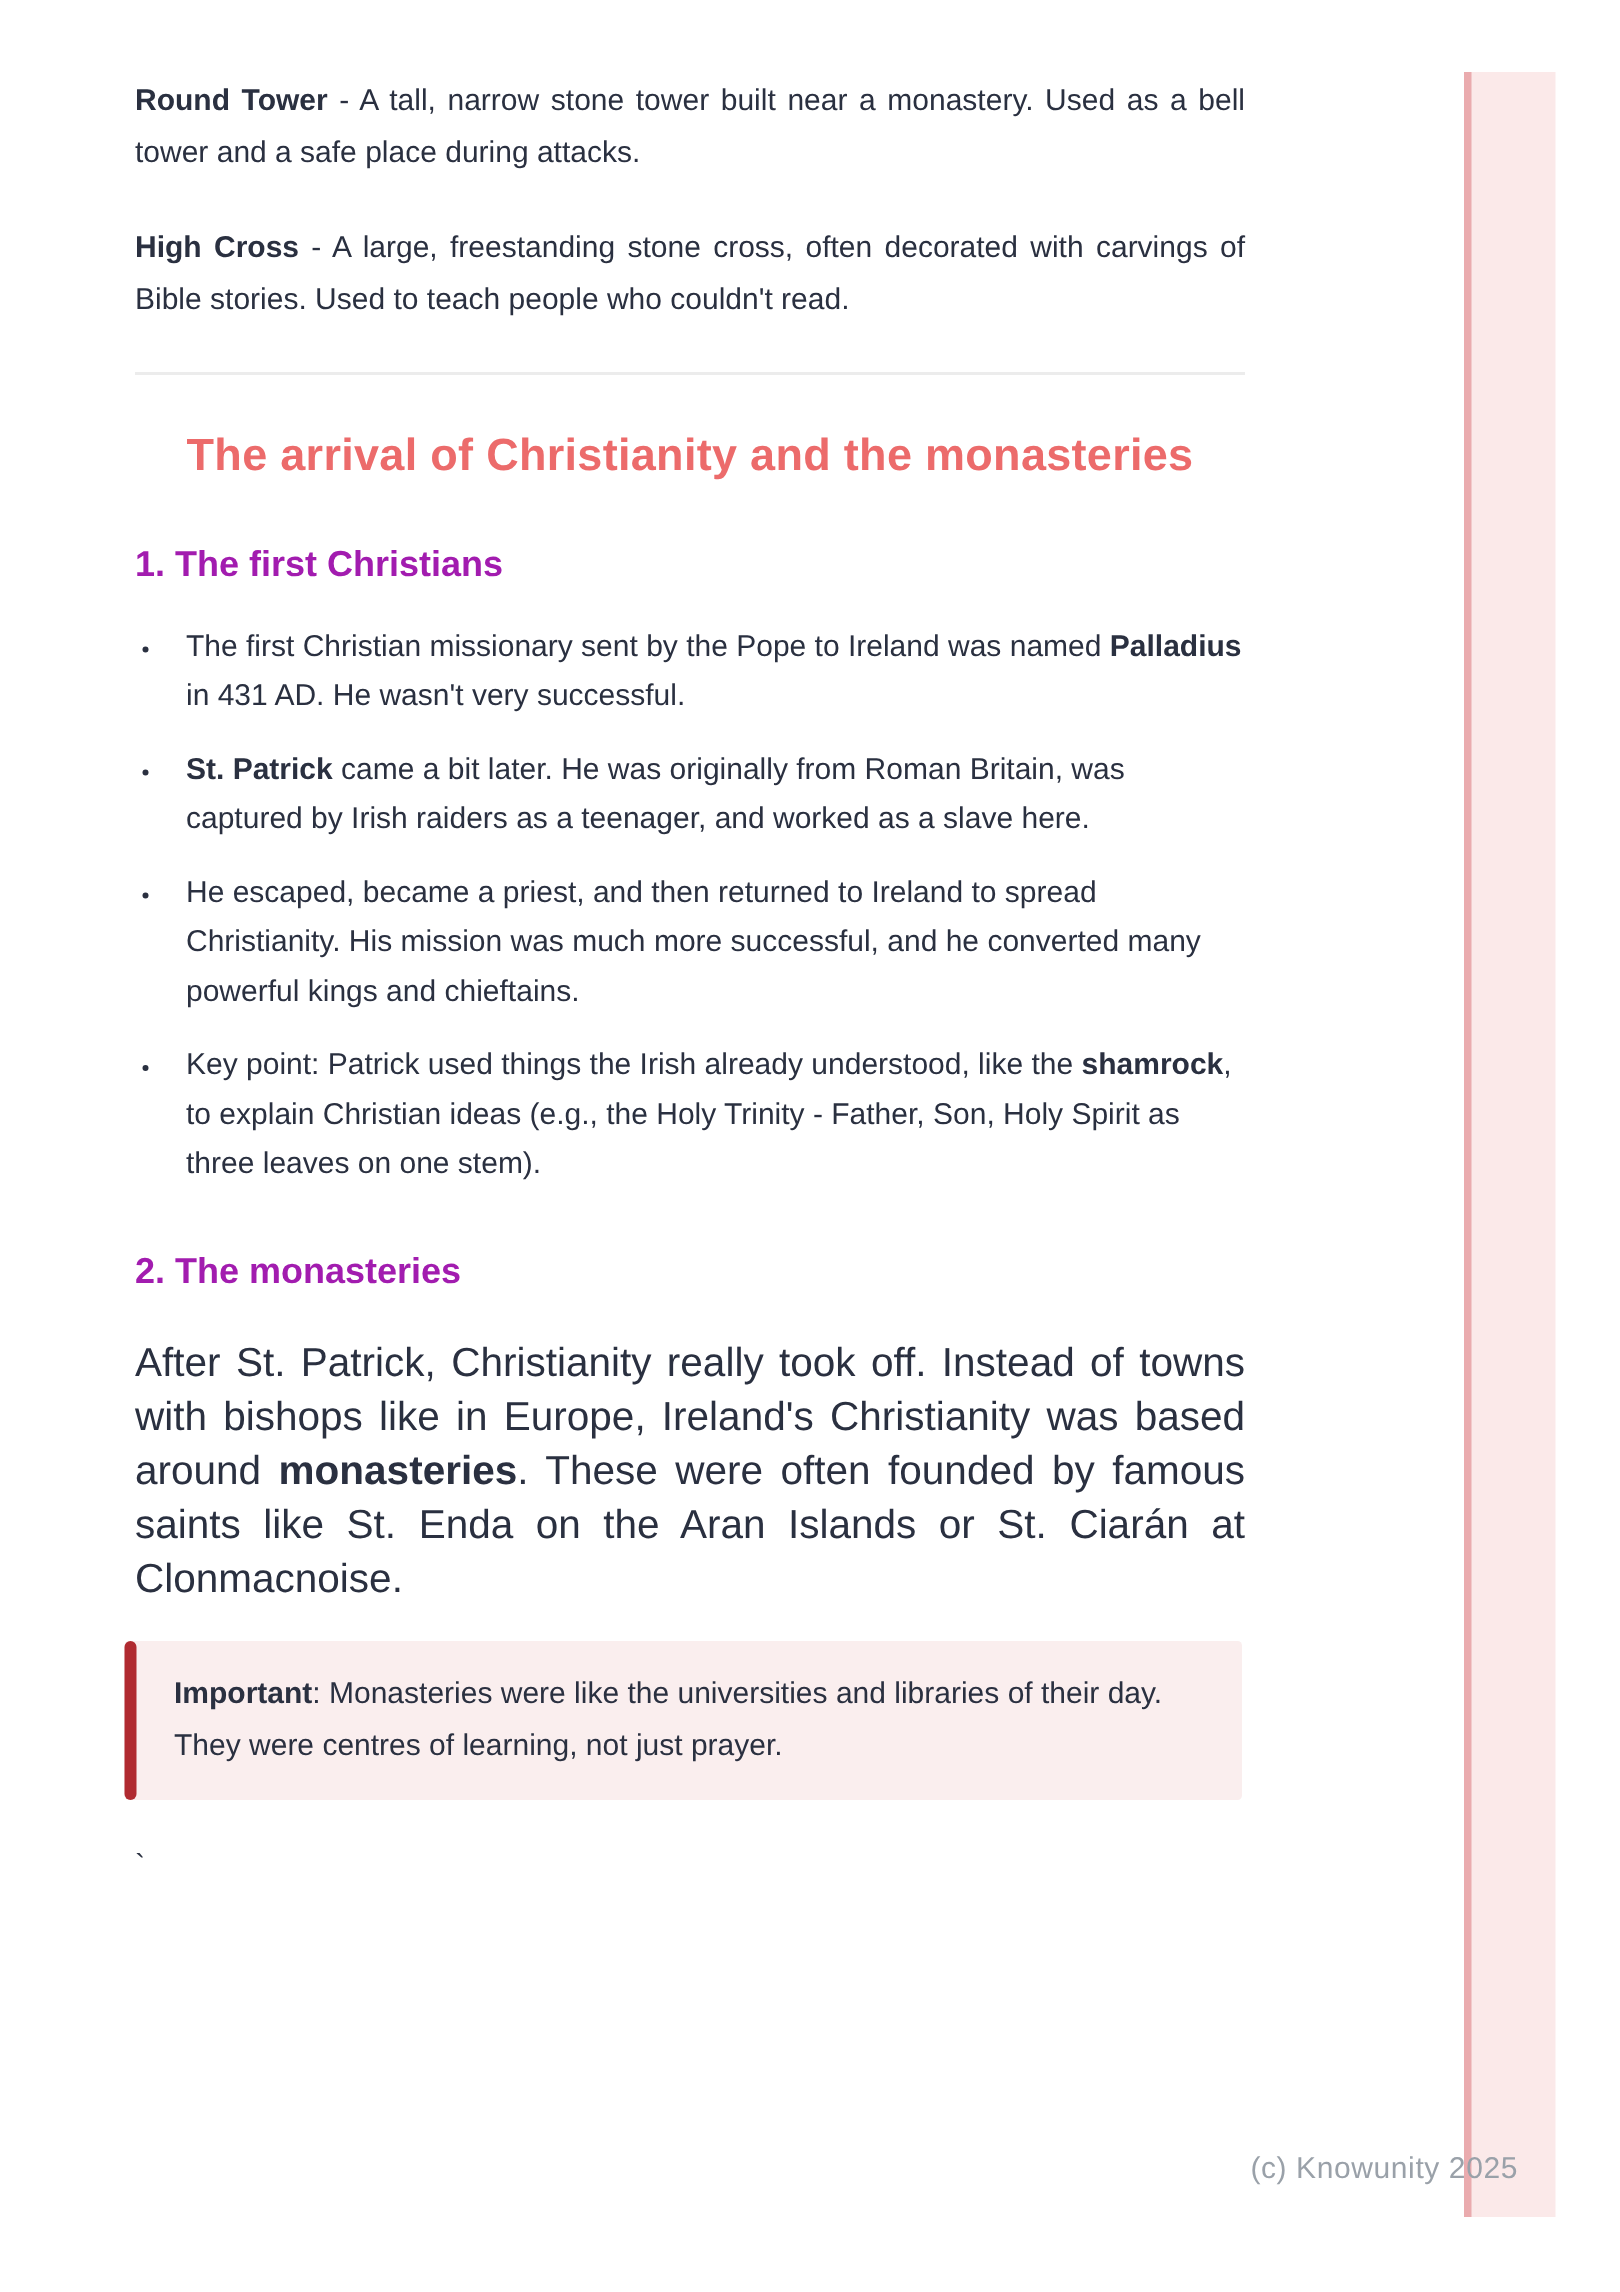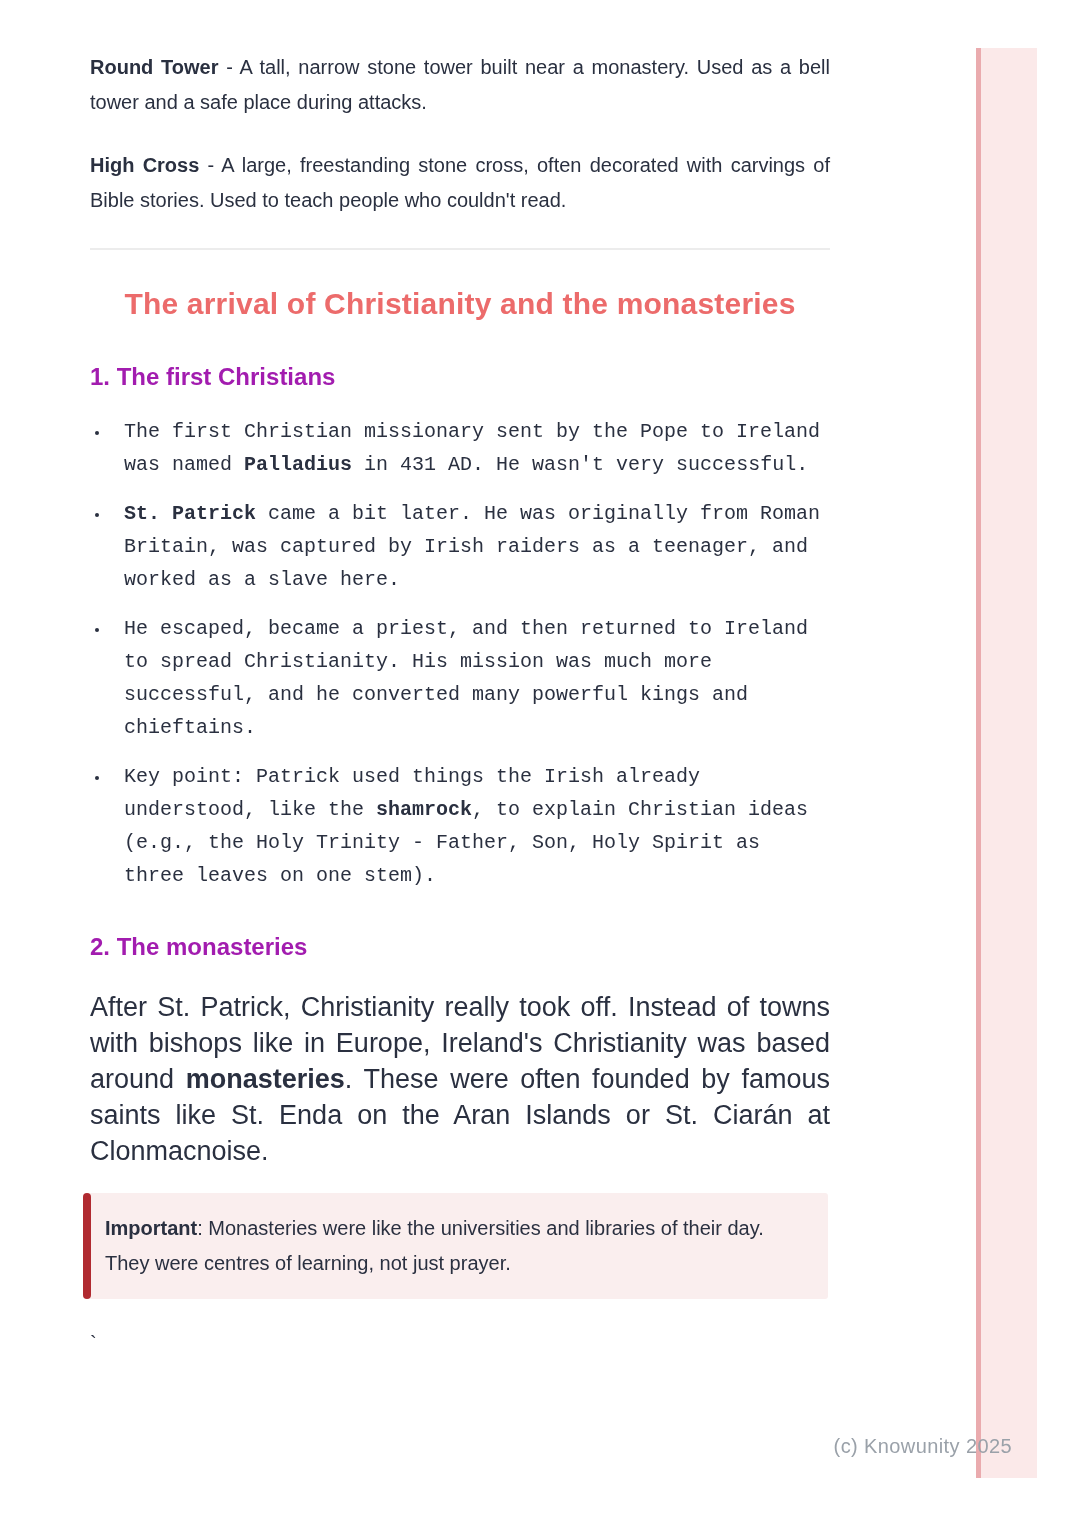--- a/index.html
+++ b/index.html
@@ -66,39 +66,38 @@
   ul.bullet-list {
     margin: 24px 0 0 0;
     padding: 0 0 0 20px;
     list-style: disc outside;
   }
   ul.bullet-list li {
     margin: 0 0 16px 0;
     padding-left: 14px;
     font-size: 20px;
     line-height: 33px;
-    font-family: Liberation Mono, monospace;
   }
   ul.bullet-list li::marker {
     color: #2a3040;
     font-size: 16px;
   }
   ul.bullet-list li:last-child { margin-bottom: 16px; }
   p.body-para {
     margin: 28px 0 0 0;
     font-size: 27px;
     line-height: 36px;
     text-align: justify;
   }
   .callout {
     position: relative;
     margin: 24px 0 0 -7px;
     background: #faeeee;
     border-radius: 3px;
-    padding: 18px 30px 18px 22px;
+    padding: 18px 30px 18px 33px;
     box-sizing: border-box;
     width: 745px;
   }
   .callout-bar {
     position: absolute;
     left: 0;
     top: 0;
     bottom: 0;
     width: 8px;
     background: #b02a30;

